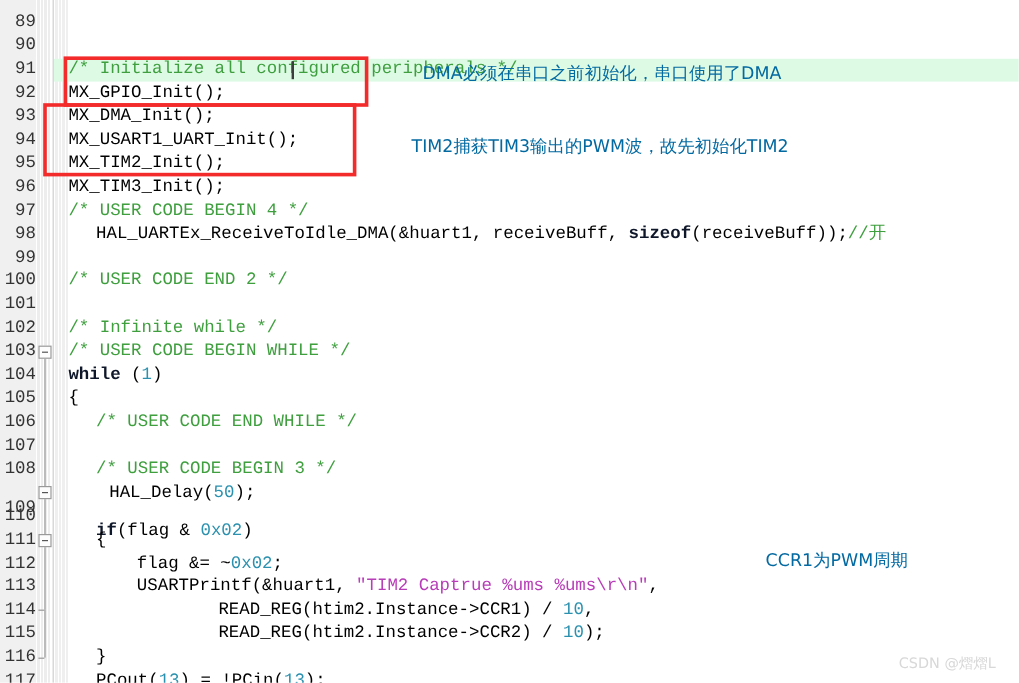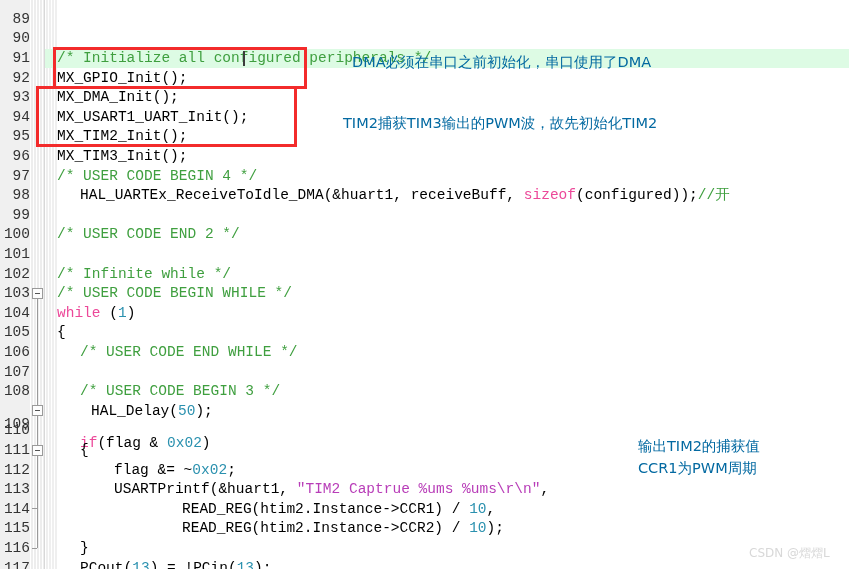--- a/index.html
+++ b/index.html
@@ -43,21 +43,21 @@
     position:absolute;left:57px;white-space:pre;
     font-size:14.5px;color:#000000;
     font-family:"Liberation Mono","DejaVu Sans Mono",monospace;
   }
   .hl{
     position:absolute;left:45px;width:804px;height:19.6px;
     background:#ddfbe4;
   }
   
   .cmt{color:#3f9f3f;}
-  .kw{color:#ec4899;font-weight:normal;}
+  .kw{color:#0f172a;font-weight:bold;}
   .num{color:#2b91af;}
   .strp{color:#b83db8;}
   .fn{color:#000000;}
   .op{color:#000000;}
   
   .caret{
     position:absolute;width:2px;height:15px;background:#3c3c3c;
   }
   
   .fold-box{
@@ -138,21 +138,21 @@
     <span class="code"><span class="fn">MX_TIM3_Init();</span></span>
   </div>
 
   <div class="line" style="top:127.4px">
     <span class="ln">96</span>
     <span class="code"><span class="cmt">/* USER CODE BEGIN 4 */</span></span>
   </div>
 
   <div class="line" style="top:147px">
     <span class="ln">97</span>
-    <span class="code" style="left:80px"><span class="fn">HAL_UARTEx_ReceiveToIdle_DMA(&amp;huart1, receiveBuff, </span><span class="kw">sizeof</span><span class="fn">(configured));</span><span class="cmt">//开</span></span>
+    <span class="code" style="left:80px"><span class="fn">HAL_UARTEx_ReceiveToIdle_DMA(&amp;huart1, receiveBuff, </span><span class="kw">sizeof</span><span class="fn">(receiveBuff));</span><span class="cmt">//开</span></span>
   </div>
 
   <div class="line" style="top:166.6px">
     <span class="ln">98</span>
     <span class="code"></span>
   </div>
 
   <div class="line" style="top:186.2px">
     <span class="ln">99</span>
     <span class="code"><span class="cmt">/* USER CODE END 2 */</span></span>
@@ -258,18 +258,17 @@
   <div class="fold-line" style="left:37px;top:456px;height:52px"></div>
   <div class="fold-tick" style="left:32px;top:508px"></div>
   <div class="fold-line" style="left:37px;top:508px;height:40px"></div>
   <div class="fold-tick" style="left:32px;top:548px"></div>
 
   <div class="redbox" style="left:53px;top:47px;width:254px;height:42px"></div>
   <div class="redbox" style="left:36px;top:86px;width:261px;height:61px"></div>
 
   <div class="note" style="left:352px;top:53px">DMA必须在串口之前初始化，串口使用了DMA</div>
   <div class="note" style="left:343px;top:114px">TIM2捕获TIM3输出的PWM波，故先初始化TIM2</div>
-  <div class="note" style="left:638px;top:437px">输出TIM2的捕获值</div>
   <div class="note" style="left:638px;top:459px">CCR1为PWM周期</div>
 
   <div class="watermark" style="left:749px;top:545px">CSDN @熠熠L</div>
 
 </div>
 
 </body></html>

